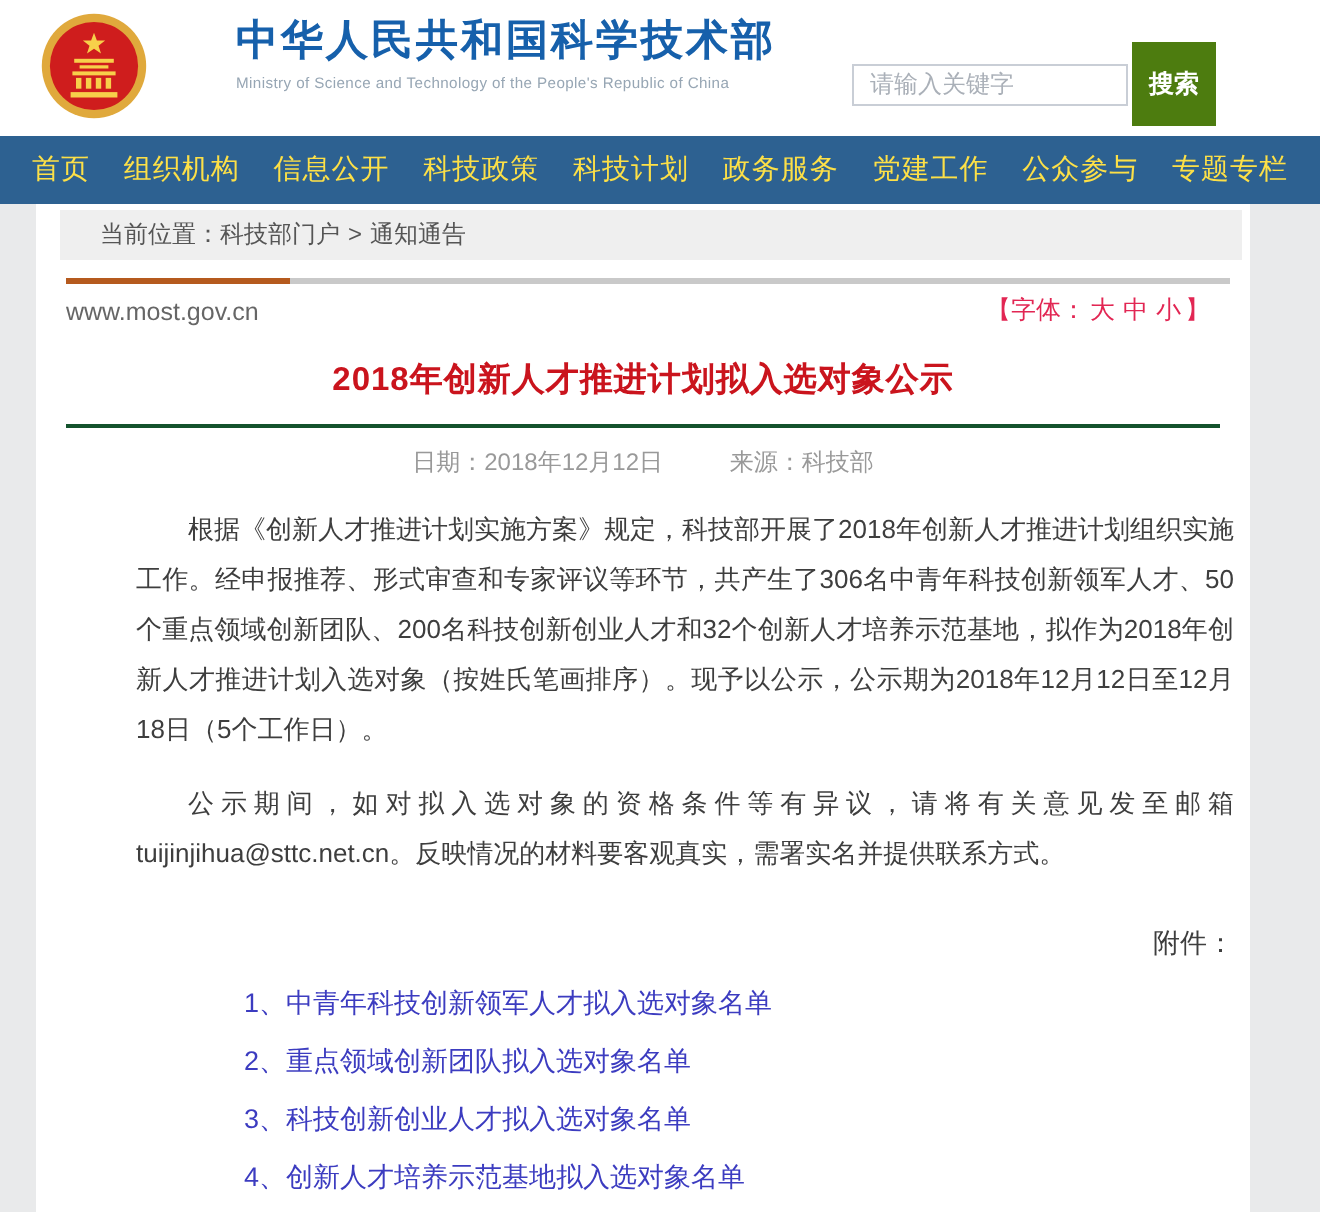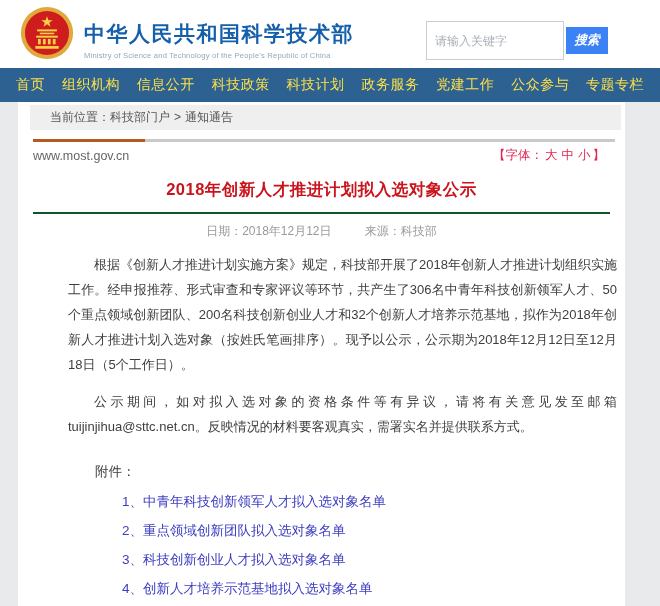--- a/index.html
+++ b/index.html
@@ -1,31 +1,31 @@
 <!DOCTYPE html>
 <html><head>
 <meta charset="utf-8">
 <style>
   * { margin:0; padding:0; box-sizing:border-box; }
   html,body { width:660px; height:606px; overflow:hidden; background:#fff;
     font-family:"Liberation Sans","DejaVu Sans",sans-serif; }
 
   
   .site-header { position:relative; height:68px; background:#ffffff; }
-  .brand { position:absolute; left:20px; top:6px; display:flex; align-items:flex-end; }
+  .brand { position:absolute; left:20px; top:6px; display:flex; align-items:flex-start;gap:34px; }
   .emblem { width:54px; height:54px; display:block; }
   .brand-text { margin-left:10px; }
   .site-title { color:#1660ab; font-size:21px; font-weight:bold; letter-spacing:1.5px; }
   .site-subtitle { color:#97a6b4; font-size:7.6px; margin-top:3px; letter-spacing:.2px; }
   .search { position:absolute; right:52px; top:21px; display:flex; align-items:center; }
-  .search input { width:138px; height:39px; border:1px solid #c9ced6; padding:0 8px;
+  .search input { width:138px; height:21px; border:1px solid #c9ced6; padding:0 8px;
     font-size:12px; color:#444; outline:none; }
   .search input::placeholder { color:#aab0b8; }
-  .search button { width:42px; height:27px; margin-left:2px; background:#3b82f6; color:#fff;
-    border:none; font-size:12.5px; font-weight:bold; cursor:pointer;font-style:italic; }
+  .search button { width:42px; height:42px; margin-left:2px; background:#4d7c0f; color:#fff;
+    border:none; font-size:12.5px; font-weight:bold; cursor:pointer; }
 
   
   .main-nav { height:34px; background:#2d6191; display:flex; align-items:center;
     justify-content:space-between; padding:0 16px; }
   .nav-item { color:#fde047; font-size:14px; font-weight:normal; text-decoration:none;
     letter-spacing:.5px; cursor:pointer; }
 
   
   .page-body { height:504px; background:#e9eaeb; }
   .container { margin:0 35px 0 18px; background:#ffffff; height:100%; padding-top:3px; }
@@ -47,21 +47,21 @@
 
   .article-title { margin:15px 15px 0 15px; text-align:center; color:#ca141d;
     font-size:16.5px; font-weight:bold; padding-bottom:11px; border-bottom:2px solid #14532d;
     letter-spacing:.5px; }
   .meta { text-align:center; font-size:12px; color:#999; margin-top:9px; }
   .meta .src { margin-left:30px; }
 
   .article p { margin:12px 8px 0 50px; font-size:13px; color:#3e3e3e; line-height:25px;
     text-indent:2em; text-align:justify; }
 
-  .attach-label { margin:24px 8px 0 50px; font-size:13.5px; color:#3e3e3e; text-indent:2em; }
+  .attach-label { margin:24px 8px 0 50px; font-size:13.5px; color:#3e3e3e; text-indent:2em;text-align:right; }
   .attach-list { margin-left:104px; margin-top:2px; }
   .attach-list a { display:block; margin-top:12px; line-height:17px; font-size:13.5px;
     color:#3c3cc0; text-decoration:none; cursor:pointer; }
 
   .signature { margin-left:322px; margin-top:8px; width:160px; text-align:center;
     font-size:13.5px; color:#3e3e3e; line-height:24px; }
 </style>
 </head>
 <body>
 

